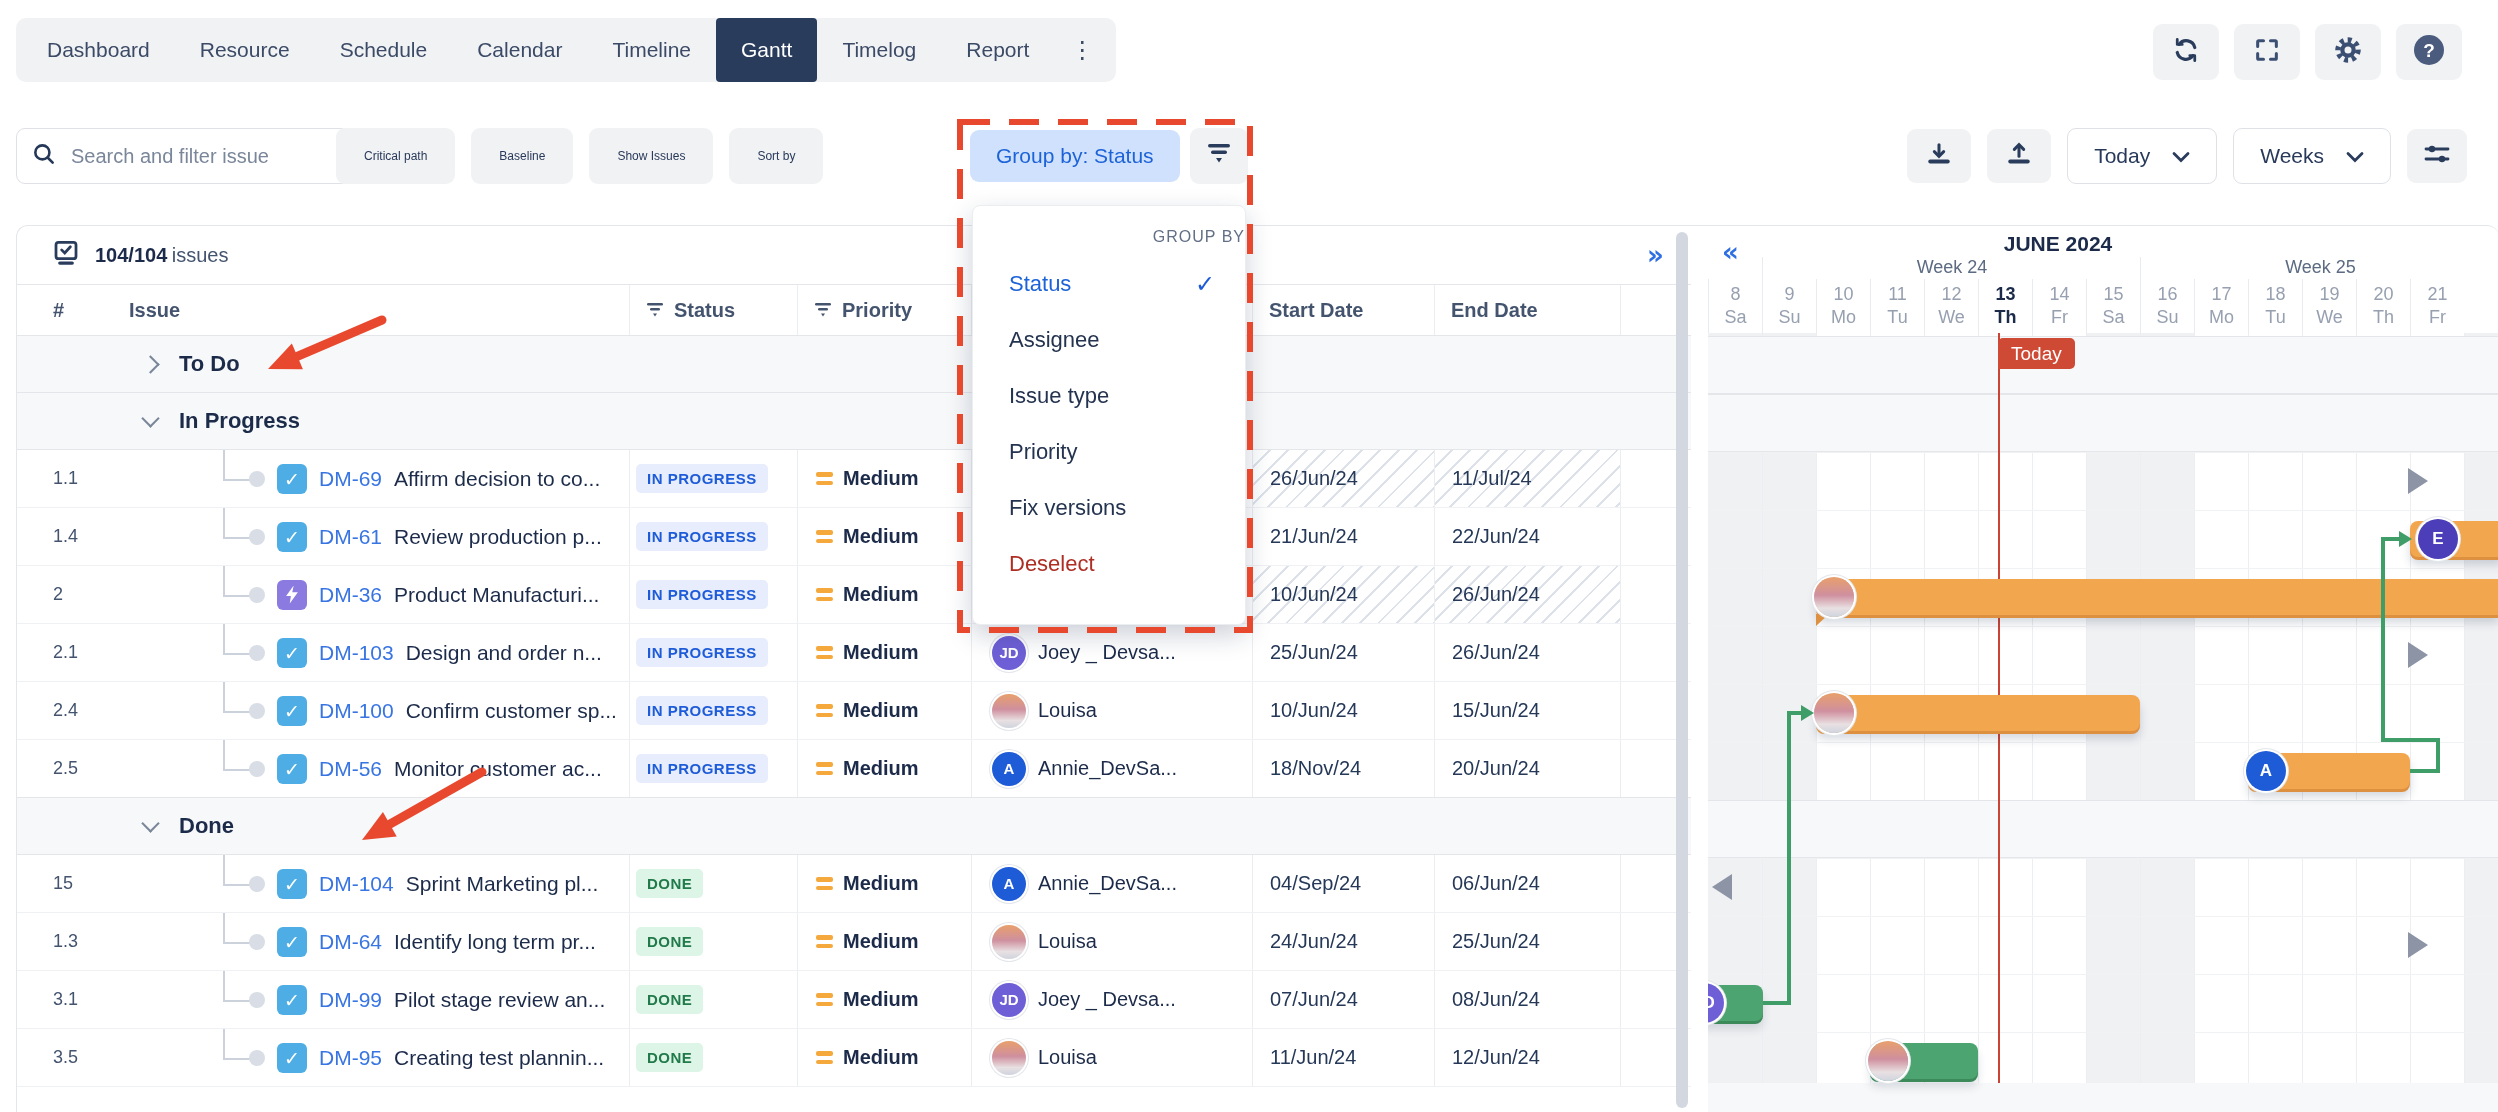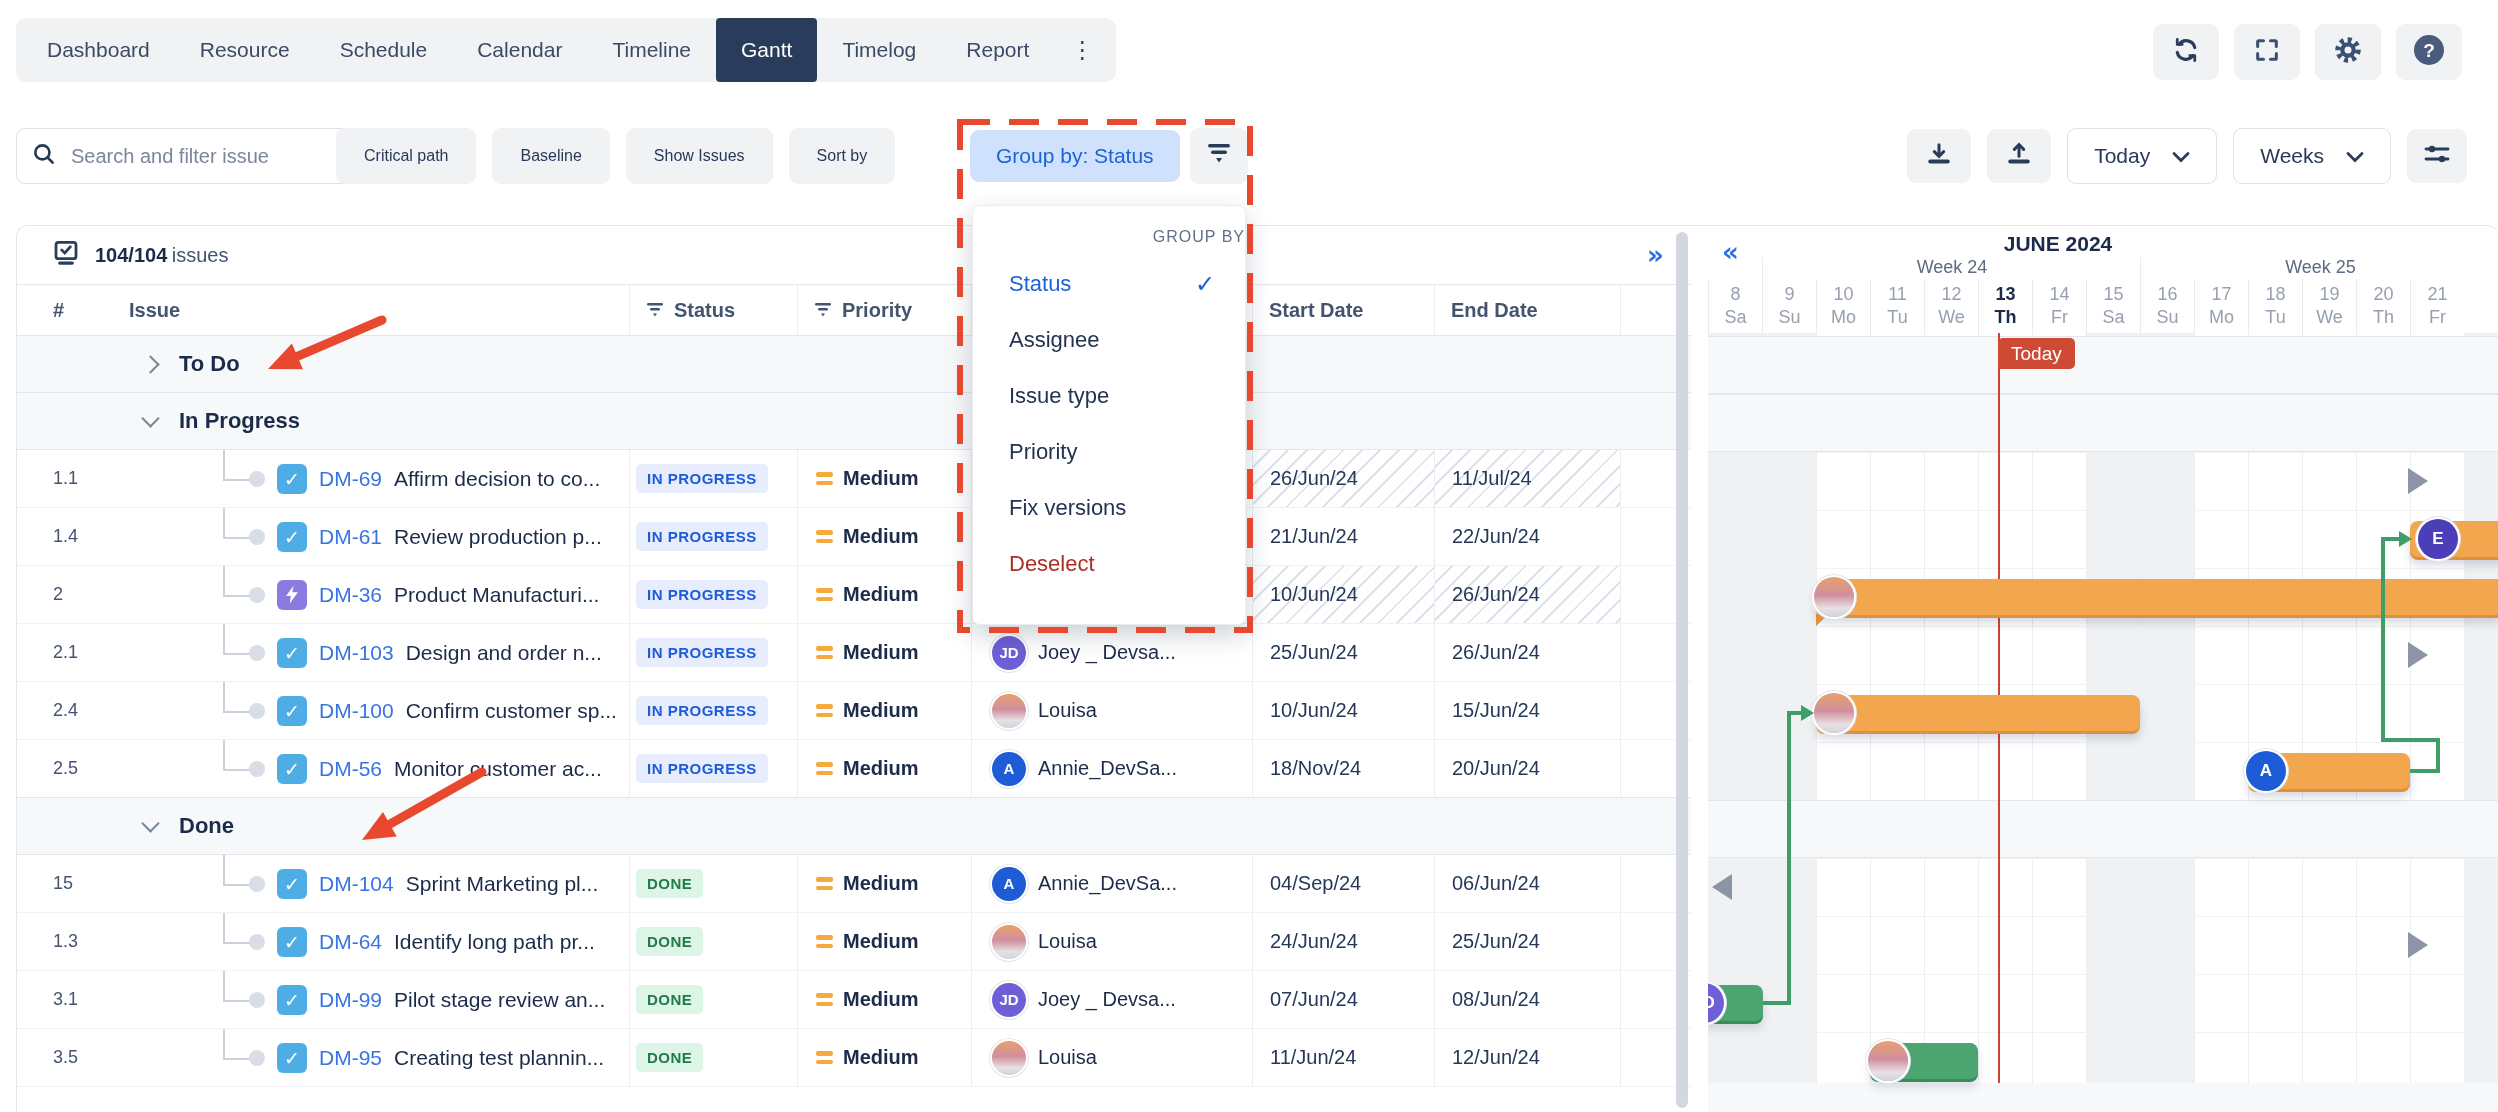--- a/index.html
+++ b/index.html
@@ -18,21 +18,21 @@
             align-items:center;justify-content:center;color:#38466b;}
   
   .toolbar{position:absolute;left:0;top:128px;width:2498px;height:56px;}
   .search{position:absolute;left:16px;top:0;width:304px;height:54px;border:1.5px solid #dfe1e6;
           border-radius:9px;display:flex;align-items:center;padding:0 14px;gap:12px;background:#fff;}
   .search input{border:none;outline:none;font-size:20px;color:#253858;width:220px;background:transparent;
                 font-family:"Liberation Sans",sans-serif;}
   .search input::placeholder{color:#7a869a;}
   .tb-btns{position:absolute;left:336px;top:0;display:flex;gap:16px;}
   .tb-btn{height:56px;background:#f1f2f4;border-radius:9px;display:flex;align-items:center;
-          padding:0 28px;font-size:16px;color:#28395a;font-weight:500;white-space:nowrap;}
+          padding:0 28px;font-size:12px;color:#28395a;font-weight:500;white-space:nowrap;}
   .groupby{position:absolute;left:970px;top:2px;height:52px;background:#cfe1fd;border-radius:9px;
            display:flex;align-items:center;padding:0 26px;font-size:21px;color:#1d63d8;font-weight:500;}
   .filter-btn{position:absolute;left:1190px;top:0;width:58px;height:56px;}
   .right-tools{position:absolute;right:31px;top:0;display:flex;gap:16px;align-items:center;}
   .select{height:54px;border:1.5px solid #dfe1e6;border-radius:9px;background:#fff;display:flex;
           align-items:center;gap:22px;padding:0 26px;font-size:21px;color:#28395a;font-weight:500;}
   
   .panel{position:absolute;left:16px;top:225px;width:2482px;height:887px;background:#fff;
          border:1px solid #e4e6ea;border-bottom:none;border-right:none;
          border-top-left-radius:12px;border-top-right-radius:12px;}
@@ -488,21 +488,21 @@
           <div class="cell sep dcell">06/Jun/24</div>
           <div class="cell sep"></div>
         </div>
         <div class="row issue">
           <div class="cell num">1.3</div>
           <div class="cell issue-cell">
             <span class="conn"></span>
             <span class="dot"></span>
             <span class="ticon task">✓</span>
             <span class="ikey">DM-64</span>
-            <span class="ititle">Identify long path pr...</span>
+            <span class="ititle">Identify long term pr...</span>
           </div>
           <div class="cell sep">
             <span class="badge done">DONE</span>
           </div>
           <div class="cell sep prio">
             <span class="eq">
               <i></i>
               <i></i>
             </span>
             <span>Medium</span>

